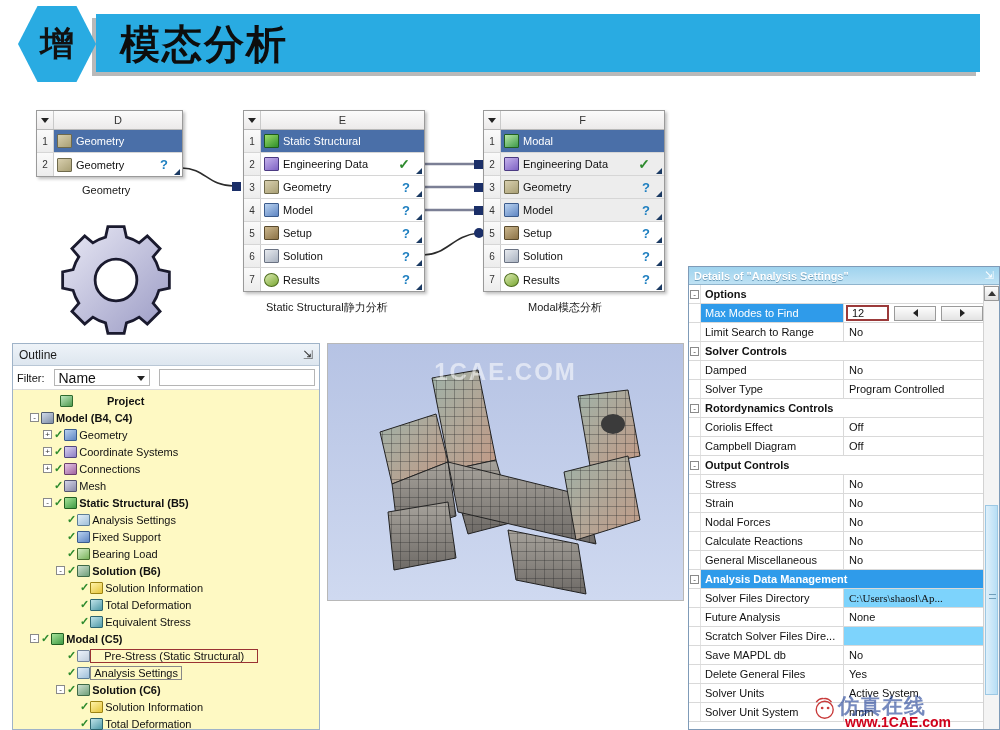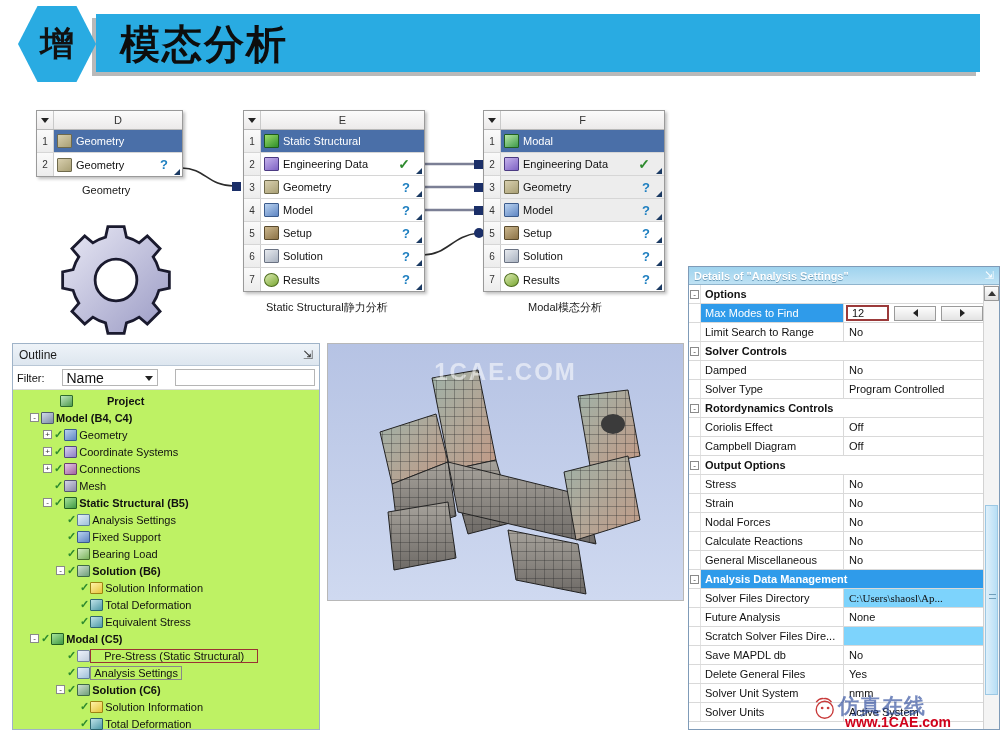--- a/index.html
+++ b/index.html
@@ -56,26 +56,26 @@
   .ic.modal  { background:linear-gradient(145deg,#b7e6a8,#3e9a4a); border:1px solid #21601f; border-radius:1px; }
 
   
   #links { position:absolute; left:0; top:0; width:700px; height:320px; pointer-events:none; }
 
   
   .gear { position:absolute; left:58px; top:222px; width:116px; height:116px; }
 
   
   .outline { position:absolute; left:12px; top:343px; width:308px; height:387px;
-      background:#bef264; border:1px solid #9fb3c8; }
+      background:#fef9c3; border:1px solid #9fb3c8; }
   .outline-hdr { height:22px; background:linear-gradient(#eef3f8,#dde6ef); border-bottom:1px solid #b9c7d6;
       display:flex; align-items:center; padding:0 6px; }
   .outline-hdr .t { font-size:12px; color:#1b1b1b; flex:1; }
   .pin { font-size:12px; color:#333; }
-  .filterbar { height:24px; display:flex; align-items:center; gap:17px; padding:0 4px;
+  .filterbar { height:24px; display:flex; align-items:center; gap:9px; padding:0 4px;
       border-bottom:1px solid #dcdcdc; background:#fff; }
   .filterbar .fl { font-size:11px; color:#111; }
   .fsel { width:96px; height:17px; background:#fff; border:1px solid #b5b5b5; font-size:14px;
       display:flex; align-items:center; padding-left:4px; position:relative; color:#111; }
   .fsel .cv { position:absolute; right:4px; top:6px; width:0;height:0;
       border-left:4px solid transparent;border-right:4px solid transparent;border-top:5px solid #222; }
   .ftext { flex:1; height:17px; background:#fff; border:1px solid #b5b5b5; }
 
   .tree { padding:2px 0 0 2px; }
   .tnode { height:17px; display:flex; align-items:center; font-size:11px; color:#111; white-space:nowrap; position:relative; }
@@ -598,21 +598,21 @@
       </div>
       <div class="drow">
         <div class="gut"></div>
         <div class="k">Campbell Diagram</div>
         <div class="v">Off</div>
       </div>
       <div class="drow grp">
         <div class="gut">
           <div class="pm">-</div>
         </div>
-        <div class="k">Output Options</div>
+        <div class="k">Output Controls</div>
       </div>
       <div class="drow">
         <div class="gut"></div>
         <div class="k">Stress</div>
         <div class="v">No</div>
       </div>
       <div class="drow">
         <div class="gut"></div>
         <div class="k">Strain</div>
         <div class="v">No</div>
@@ -658,27 +658,27 @@
         <div class="k">Save MAPDL db</div>
         <div class="v">No</div>
       </div>
       <div class="drow">
         <div class="gut"></div>
         <div class="k">Delete General Files</div>
         <div class="v">Yes</div>
       </div>
       <div class="drow">
         <div class="gut"></div>
+        <div class="k">Solver Units</div>
+        <div class="v">Active System</div>
+      </div>
+      <div class="drow">
+        <div class="gut"></div>
         <div class="k">Solver Unit System</div>
         <div class="v">nmm</div>
-      </div>
-      <div class="drow">
-        <div class="gut"></div>
-        <div class="k">Solver Units</div>
-        <div class="v">Active System</div>
       </div>
     </div>
   <div class="dscroll">
     <div class="sbtn">
         <span class="tri-u"></span>
       </div>
     <div class="sthumb">
         <div class="grip"></div>
       </div>
   </div>

